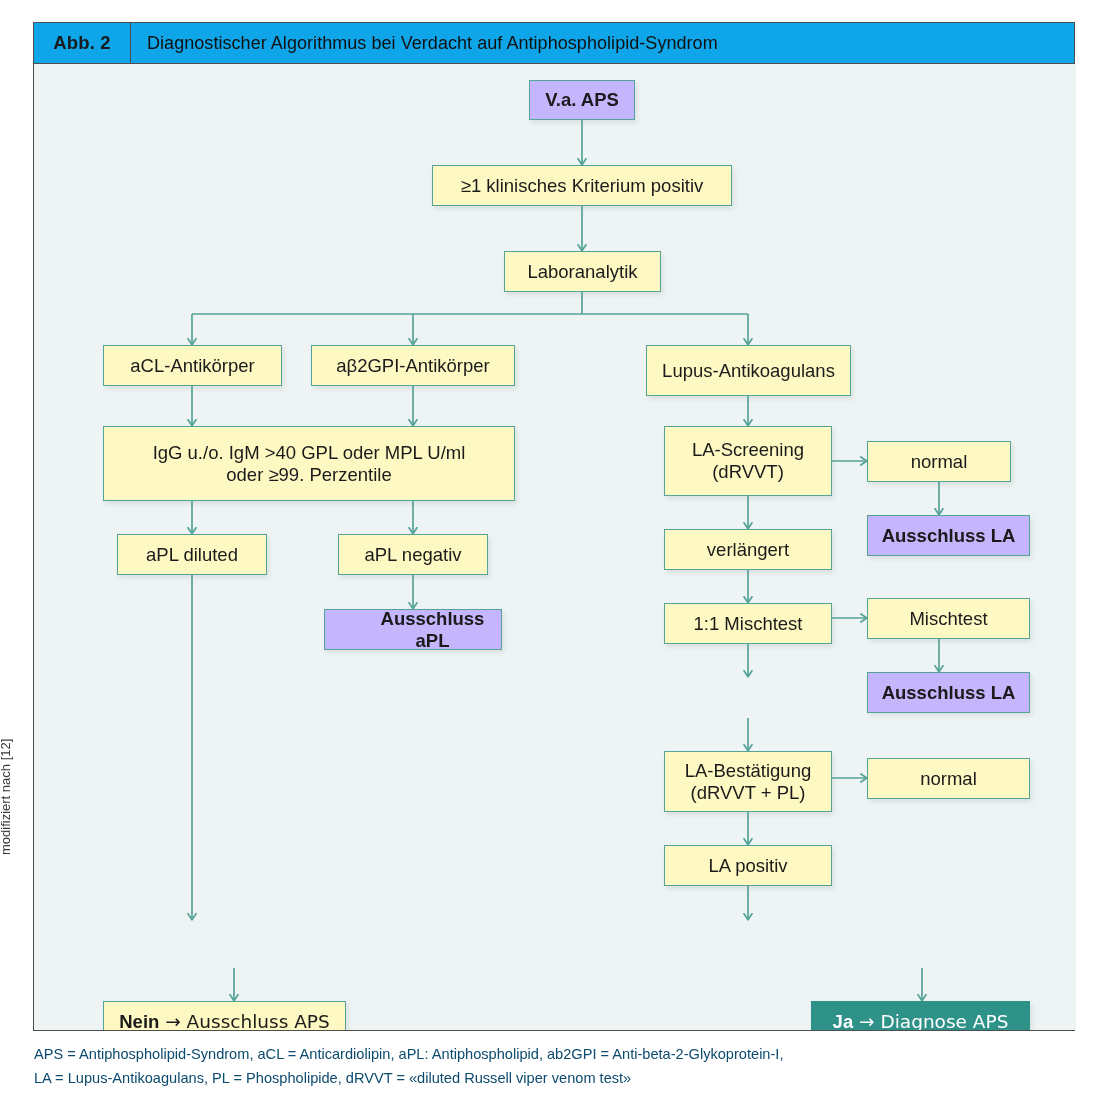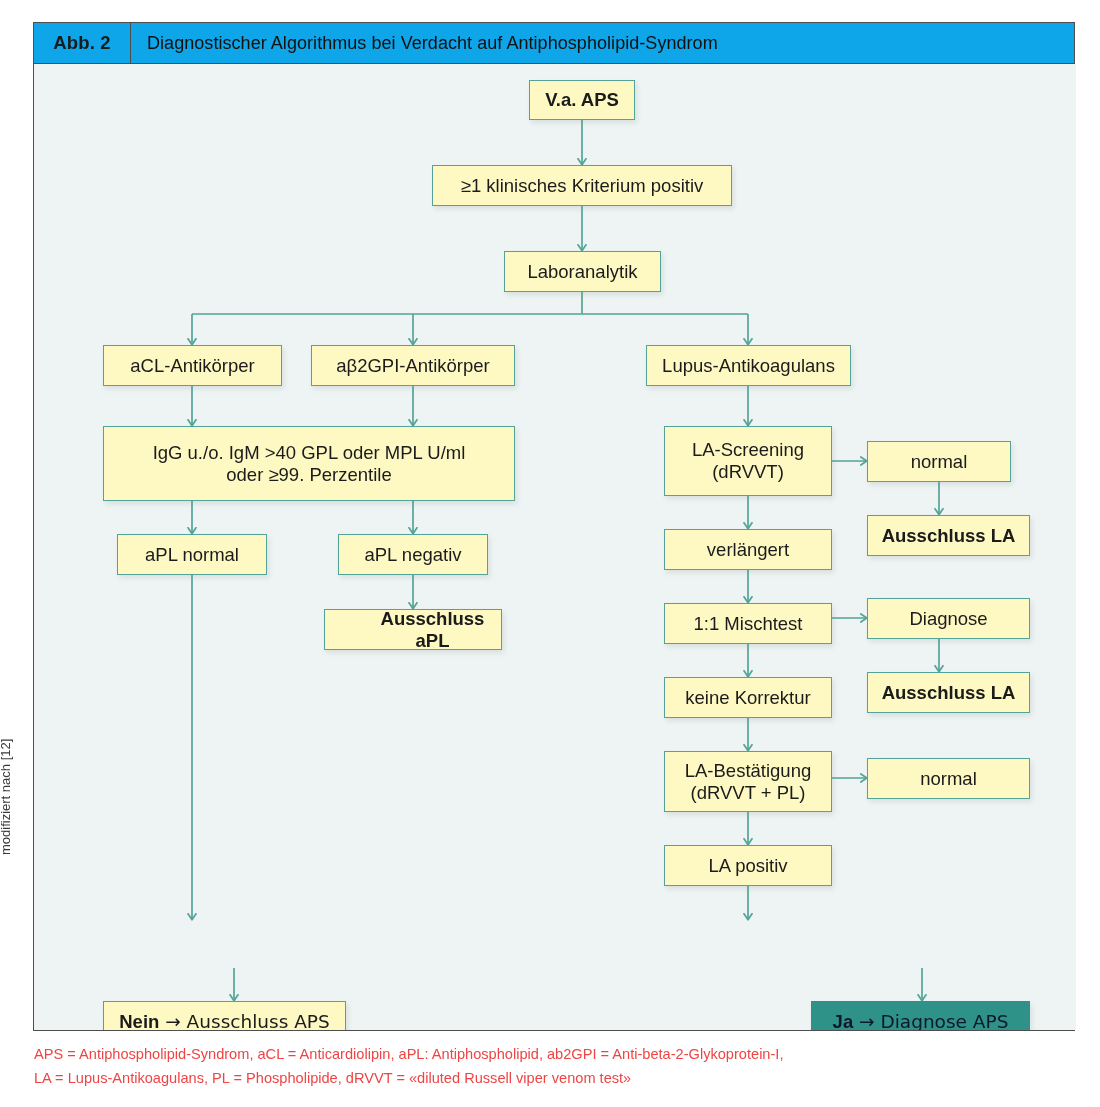--- a/index.html
+++ b/index.html
@@ -53,22 +53,22 @@
     border:1.7px solid #54a399;
     background:#fef9c3;
     display:flex;align-items:center;justify-content:center;
     text-align:center;
     font-size:18.5px;
     line-height:1.18;
     color:#1b1b1b;
     box-shadow:2px 3px 5px rgba(120,140,138,0.18);
     padding:0 6px;
   }
-  .node.sage{background:#fef9c3;font-weight:bold;}
-  .node.teal{background:#2f9289;color:#0f172a;border-color:#2f9289;}
+  .node.sage{background:#c4b5fd;font-weight:bold;}
+  .node.teal{background:#2f9289;color:#ffffff;border-color:#2f9289;}
   .node.bar{
     background:#b9cfca;font-weight:bold;font-size:18.5px;
     border:1.7px solid #54a399;
   }
   .node .two-line{display:block;}
   .node b{font-weight:bold;}
   .arrow-glyph{font-family:"DejaVu Sans", sans-serif;}
 
   
   .side-credit{
@@ -76,21 +76,21 @@
     width:180px;
     font-size:13px;color:#3a3a3a;
     transform:rotate(-90deg);
     transform-origin:left top;
     white-space:nowrap;
   }
 
   
   .legend{
     position:absolute;left:34px;top:1043px;width:1040px;
-    font-size:14.6px;line-height:1.62;color:#ef4444;
+    font-size:14.6px;line-height:1.62;color:#0c4a6e;
   }
   .legend div{white-space:nowrap;}
 </style>
 </head>
 <body>
 
 <div id="root">
 
   <div class="side-credit">modifiziert nach [12]</div>
 
@@ -176,31 +176,31 @@
       </div>
 
       <div class="node" style="left:69px;top:281px;width:179px;height:41px;">
         <span>aCL-Antikörper</span>
       </div>
 
       <div class="node" style="left:277px;top:281px;width:204px;height:41px;align-items:center;">
         <span>aβ2GPI-Antikörper</span>
       </div>
 
-      <div class="node" style="left:612px;top:281px;width:205px;height:41px;">
+      <div class="node" style="left:612px;top:281px;width:205px;height:51px;">
         <span>Lupus-Antikoagulans</span>
       </div>
 
       <div class="node" style="left:69px;top:362px;width:412px;height:75px;flex-direction:column;">
         <span class="two-line">IgG u./o. IgM &gt;40 GPL oder MPL U/ml</span>
         <span class="two-line">oder ≥99. Perzentile</span>
       </div>
 
       <div class="node" style="left:83px;top:470px;width:150px;height:41px;">
-        <span>aPL normal</span>
+        <span>aPL diluted</span>
       </div>
 
       <div class="node" style="left:304px;top:470px;width:150px;height:41px;">
         <span>aPL negativ</span>
       </div>
 
       <div class="node sage" style="left:290px;top:545px;width:178px;height:41px;padding-left:45px;">
         <span>Ausschluss aPL</span>
       </div>
 
@@ -219,30 +219,27 @@
 
       <div class="node" style="left:630px;top:465px;width:168px;height:41px;">
         <span>verlängert</span>
       </div>
 
       <div class="node" style="left:630px;top:539px;width:168px;height:41px;">
         <span>1:1 Mischtest</span>
       </div>
 
       <div class="node" style="left:833px;top:534px;width:163px;height:41px;">
-        <span>Diagnose</span>
+        <span>Mischtest</span>
       </div>
 
       <div class="node sage" style="left:833px;top:608px;width:163px;height:41px;">
         <span>Ausschluss LA</span>
       </div>
 
-      <div class="node" style="left:630px;top:613px;width:168px;height:41px;">
-        <span>keine Korrektur</span>
-      </div>
 
       <div class="node" style="left:630px;top:687px;width:168px;height:61px;flex-direction:column;">
         <span class="two-line">LA-Bestätigung</span>
         <span class="two-line">(dRVVT + PL)</span>
       </div>
 
       <div class="node" style="left:833px;top:694px;width:163px;height:41px;">
         <span>normal</span>
       </div>
 

